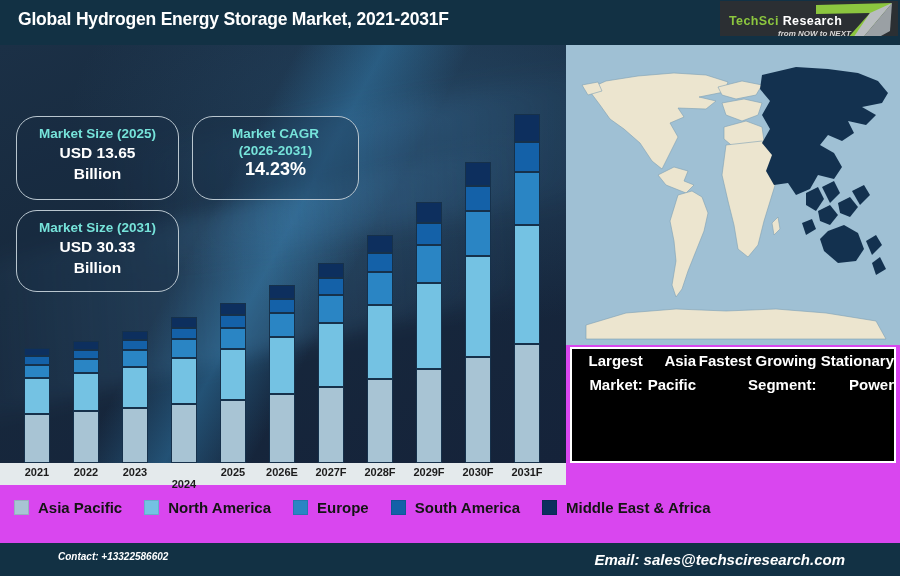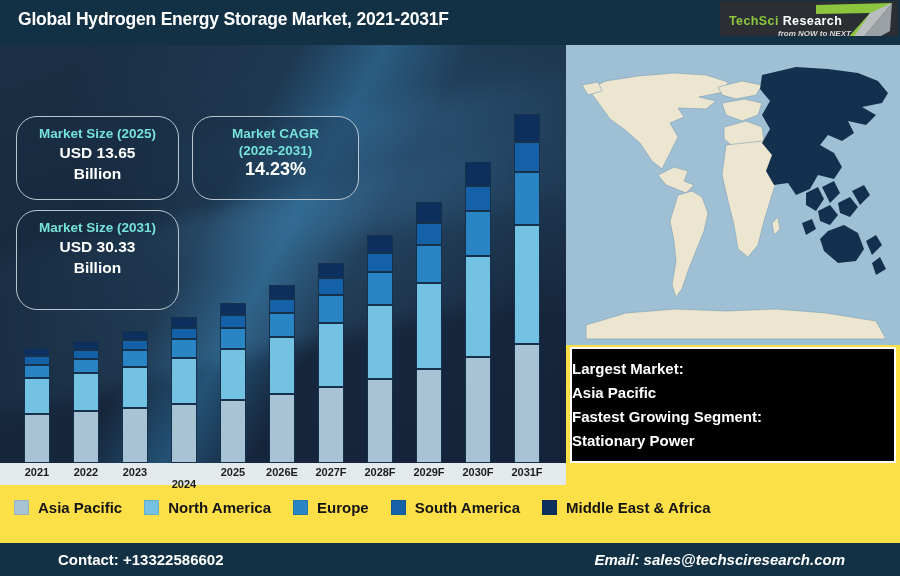--- a/index.html
+++ b/index.html
@@ -2,21 +2,21 @@
 <html><head>
 <meta charset="utf-8">
 <style>
   * { margin:0; padding:0; box-sizing:border-box; }
   body {
     width:900px; height:576px; overflow:hidden;
     background:#e4eaec;
     font-family:"Liberation Sans", sans-serif;
     position:relative;
   }
-  #root { width:900px; height:576px; position:relative; background:#fde047; }
+  #root { width:900px; height:576px; position:relative; background:#d946ef; }
 
   
   .header {
     position:absolute; left:0; top:0; width:900px; height:45px;
     background:#123144;
   }
   .header-title {
     position:absolute; left:18px; top:9px;
     font-size:17.5px; font-weight:bold; color:#ffffff;
     letter-spacing:-0.2px;
@@ -74,21 +74,21 @@
   .stat-card .lbl {
     color:#76e3da; font-size:13.5px; font-weight:bold; line-height:17px;
   }
   .stat-card .val {
     color:#ffffff; font-size:15.5px; font-weight:bold; line-height:21px;
   }
   .stat-card .val.big { font-size:18px; }
 
   #card-size2025 { left:16px; top:71px; width:163px; height:84px; }
   #card-cagr     { left:192px; top:71px; width:167px; height:84px; }
-  #card-size2031 { left:16px; top:165px; width:163px; height:100px; }
+  #card-size2031 { left:16px; top:165px; width:163px; height:82px; }
 
   
   .plot {
     position:absolute; left:0; top:0; width:566px; height:418px;
   }
   .bar {
     position:absolute; bottom:0; width:26px;
     display:flex; flex-direction:column; justify-content:flex-end;
   }
   .seg { width:100%; border:0.6px solid #16314b; }
@@ -106,22 +106,22 @@
   .map-panel {
     position:absolute; left:566px; top:45px; width:334px; height:300px;
     background:#9fc0d4; overflow:hidden;
   }
   .map-panel svg { display:block; width:100%; height:100%; }
 
   
   .info-box {
     position:absolute; left:570px; top:347px; width:326px; height:116px;
     background:#000000;
-    color:#ffffff; text-align:left;
-    display:flex; flex-direction:column; justify-content:center;
+    color:#ffffff; text-align:right;
+    display:flex; flex-direction:row; justify-content:center;
     border:2px solid #ffffff;
   }
   .info-box div { font-size:15px; font-weight:bold; line-height:24px; }
 
   
   .legend {
     position:absolute; left:0; top:485px; width:900px; height:45px;
     display:flex; align-items:center; padding-left:14px;
   }
   .legend-item { display:flex; align-items:center; margin-right:22px; }
@@ -131,21 +131,21 @@
   }
   .legend-label { font-size:15px; font-weight:bold; color:#141414; white-space:nowrap; }
 
   
   .footer {
     position:absolute; left:0; top:543px; width:900px; height:33px;
     background:#123144;
   }
   .footer-contact {
     position:absolute; left:58px; top:8px;
-    font-size:15px; font-weight:bold; color:#ffffff;
+    font-size:10px; font-style:italic; font-weight:bold; color:#ffffff;
   }
   .footer-email {
     position:absolute; right:55px; top:8px;
     font-size:15px; font-style:italic; font-weight:bold; color:#ffffff;
   }
 </style>
 </head>
 <body>
 
 <div id="root">

